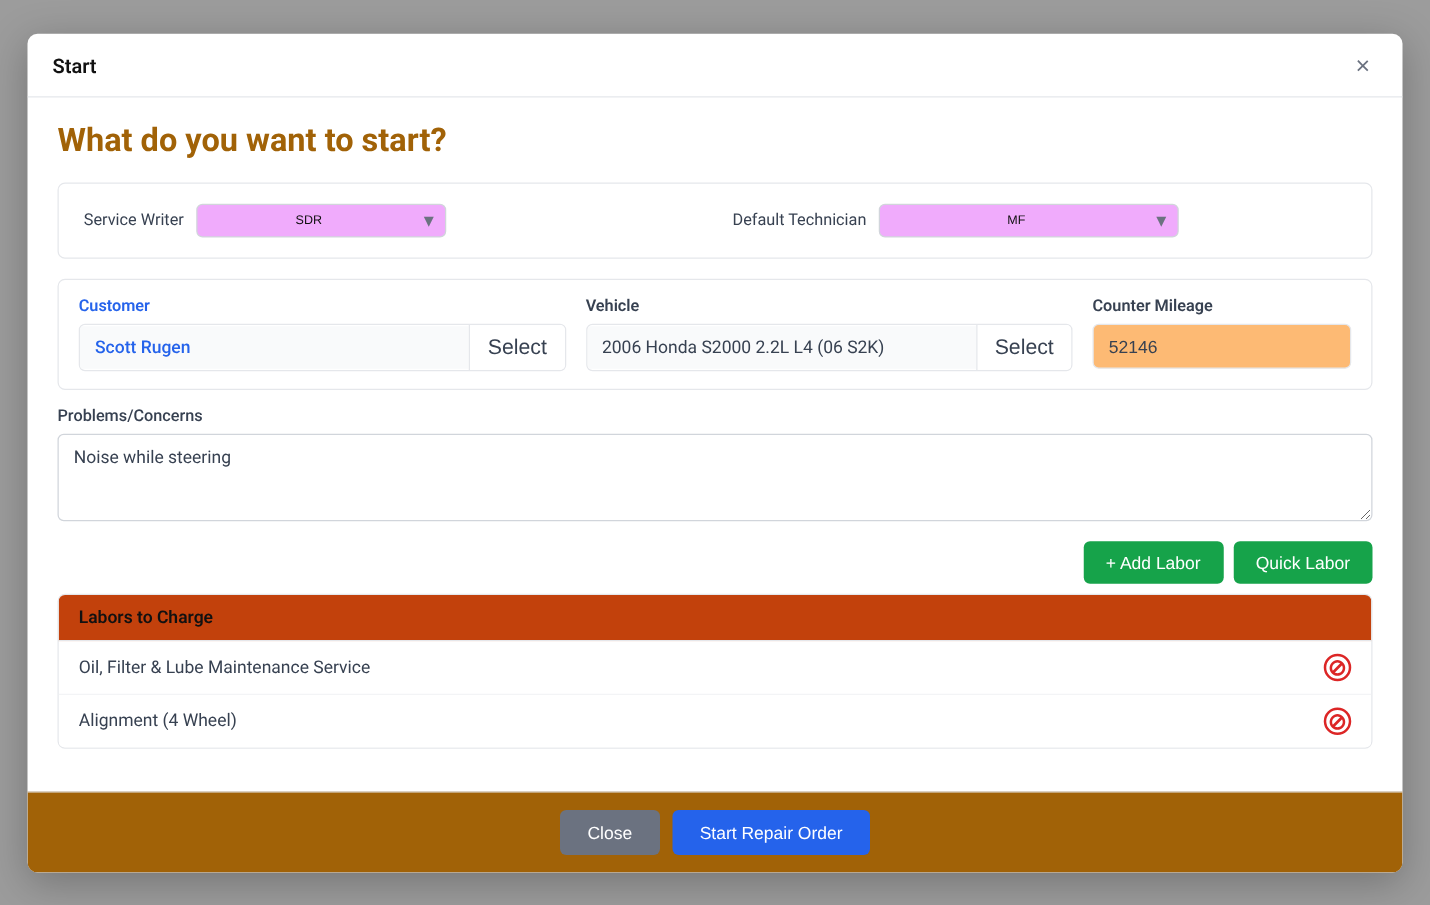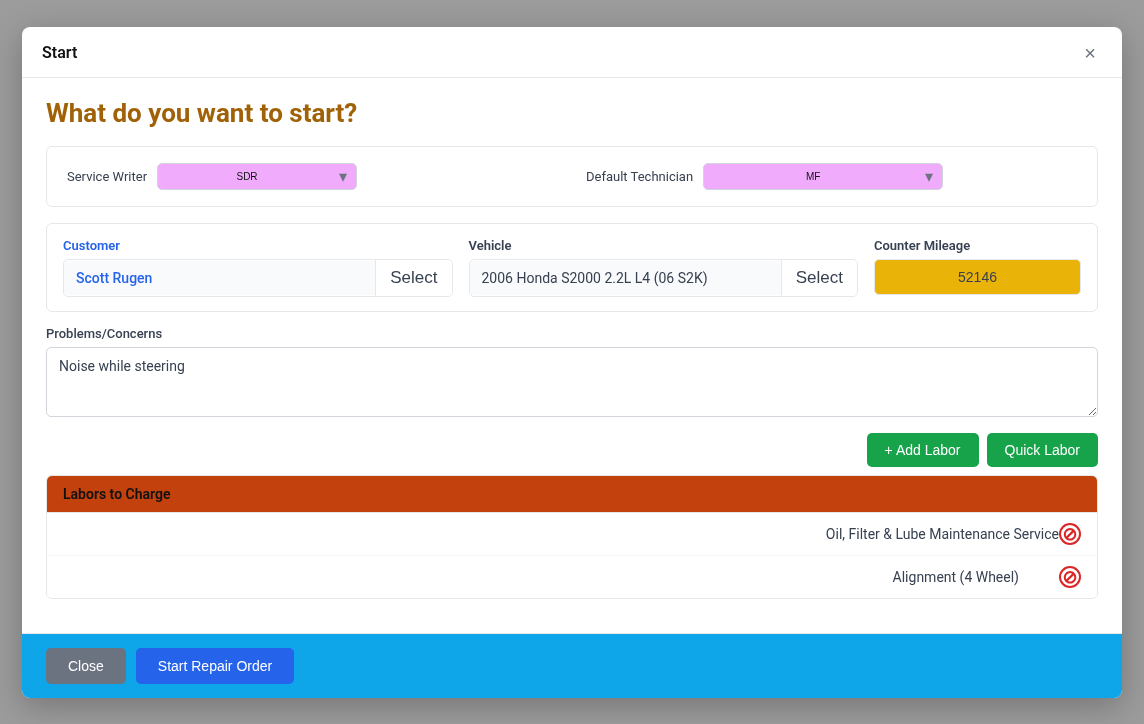--- a/index.html
+++ b/index.html
@@ -185,21 +185,21 @@
       padding: 10px 16px;
       border-bottom: 1px solid #e5e7eb;
       font-size: 14px;
       font-weight: 600;
       color: #111;
       background: #c2410c;
     }
     .labor-item {
       display: flex;
       align-items: center;
-      justify-content: flex-end;
+      justify-content: space-between;
       padding: 10px 16px;
       border-bottom: 1px solid #f3f4f6;
       background: #fff;
       font-size: 14px;
       color: #374151;
     }
     .labor-item:last-child { border-bottom: none; gap: 40px; }
     .delete-icon {
       color: #dc2626;
       font-size: 18px;
@@ -208,25 +208,25 @@
       border-radius: 50%;
       width: 22px;
       height: 22px;
       display: flex;
       align-items: center;
       justify-content: center;
       font-weight: 700;
     }
     .modal-footer {
       display: flex;
-      justify-content: flex-start;
+      justify-content: center;
       gap: 10px;
       padding: 14px 24px;
       border-top: 1px solid #e5e7eb;
-      background: #0ea5e9;
+      background: #a16207;
     }
     .close-modal-btn {
       background: #6b7280;
       color: #fff;
       border: none;
       border-radius: 5px;
       padding: 10px 22px;
       font-size: 14px;
       cursor: pointer;
       font-weight: 500;
@@ -290,22 +290,22 @@
       color: #374151;
       cursor: pointer;
     }
     .mileage-input {
       width: 100%;
       border: 1px solid #e5e7eb;
       border-radius: 5px;
       padding: 9px 12px;
       font-size: 14px;
       color: #374151;
-      text-align: center;
-      background: #eab308;
+      text-align: left;
+      background: #fdba74;
     }
   </style>
 </head>
 <body>
 
 <div class="modal-overlay">
   <div class="modal">
 
     <div class="modal-header">
       <span class="modal-title">Start</span>

